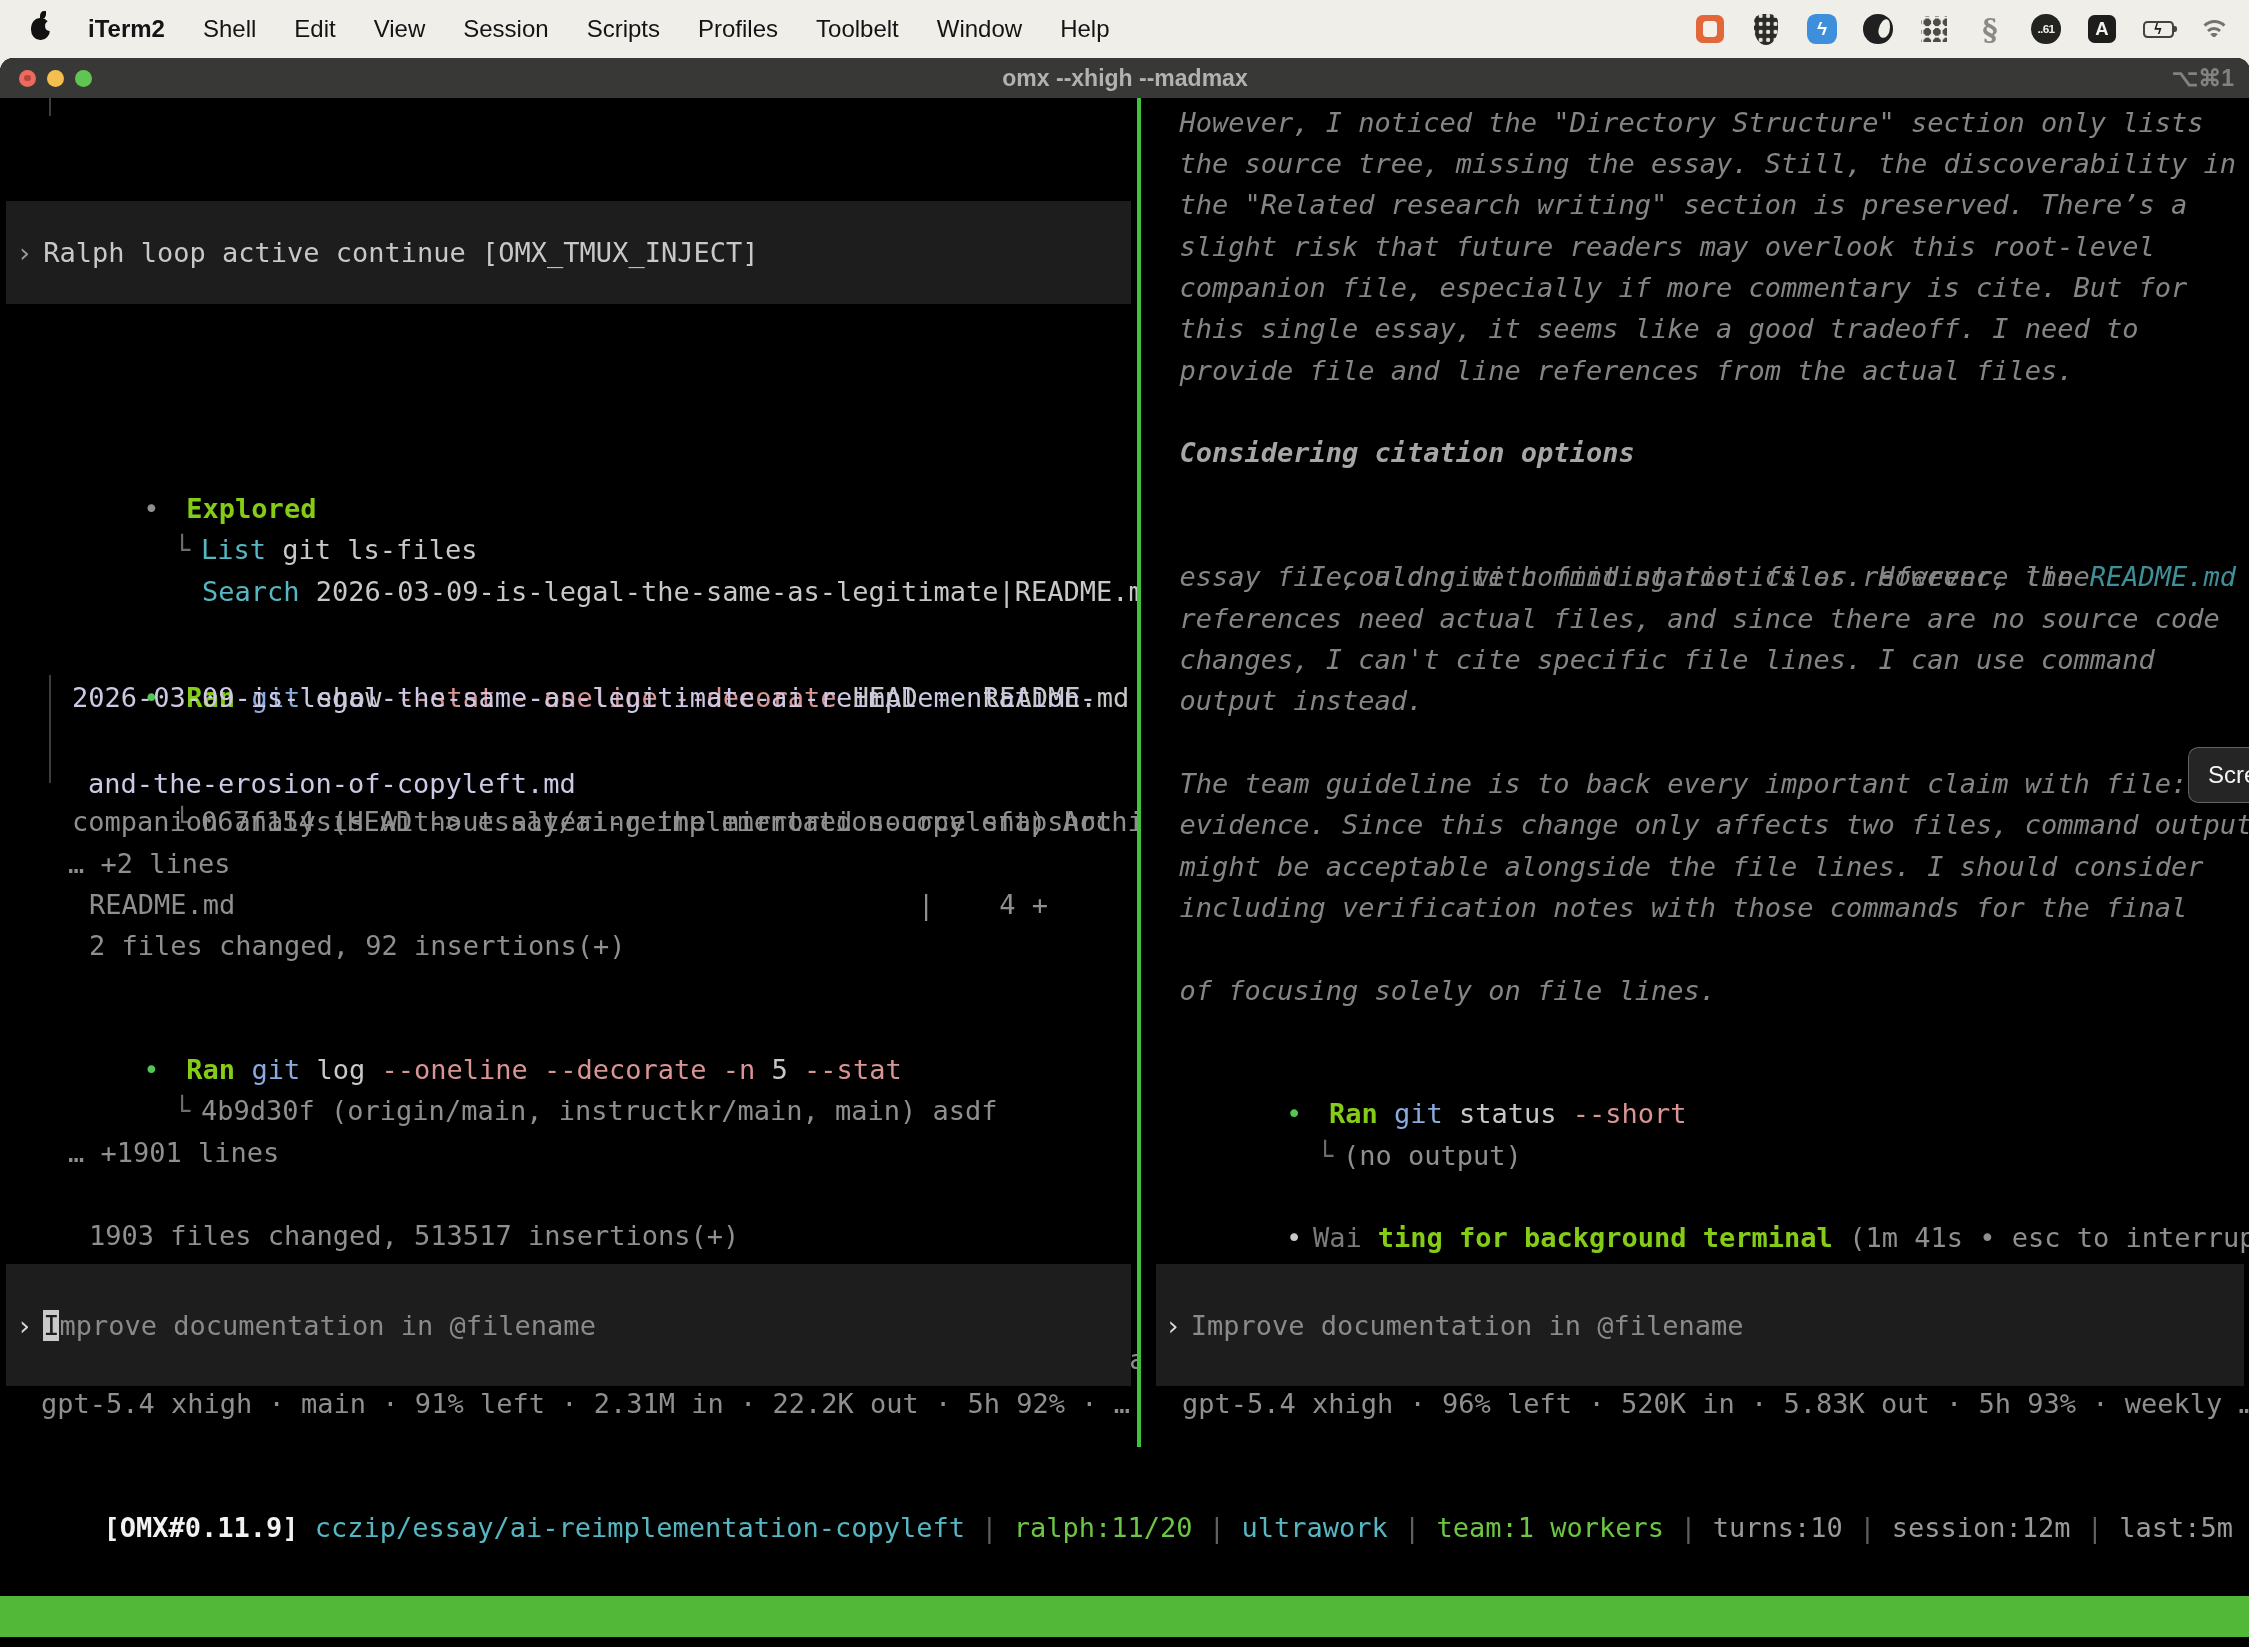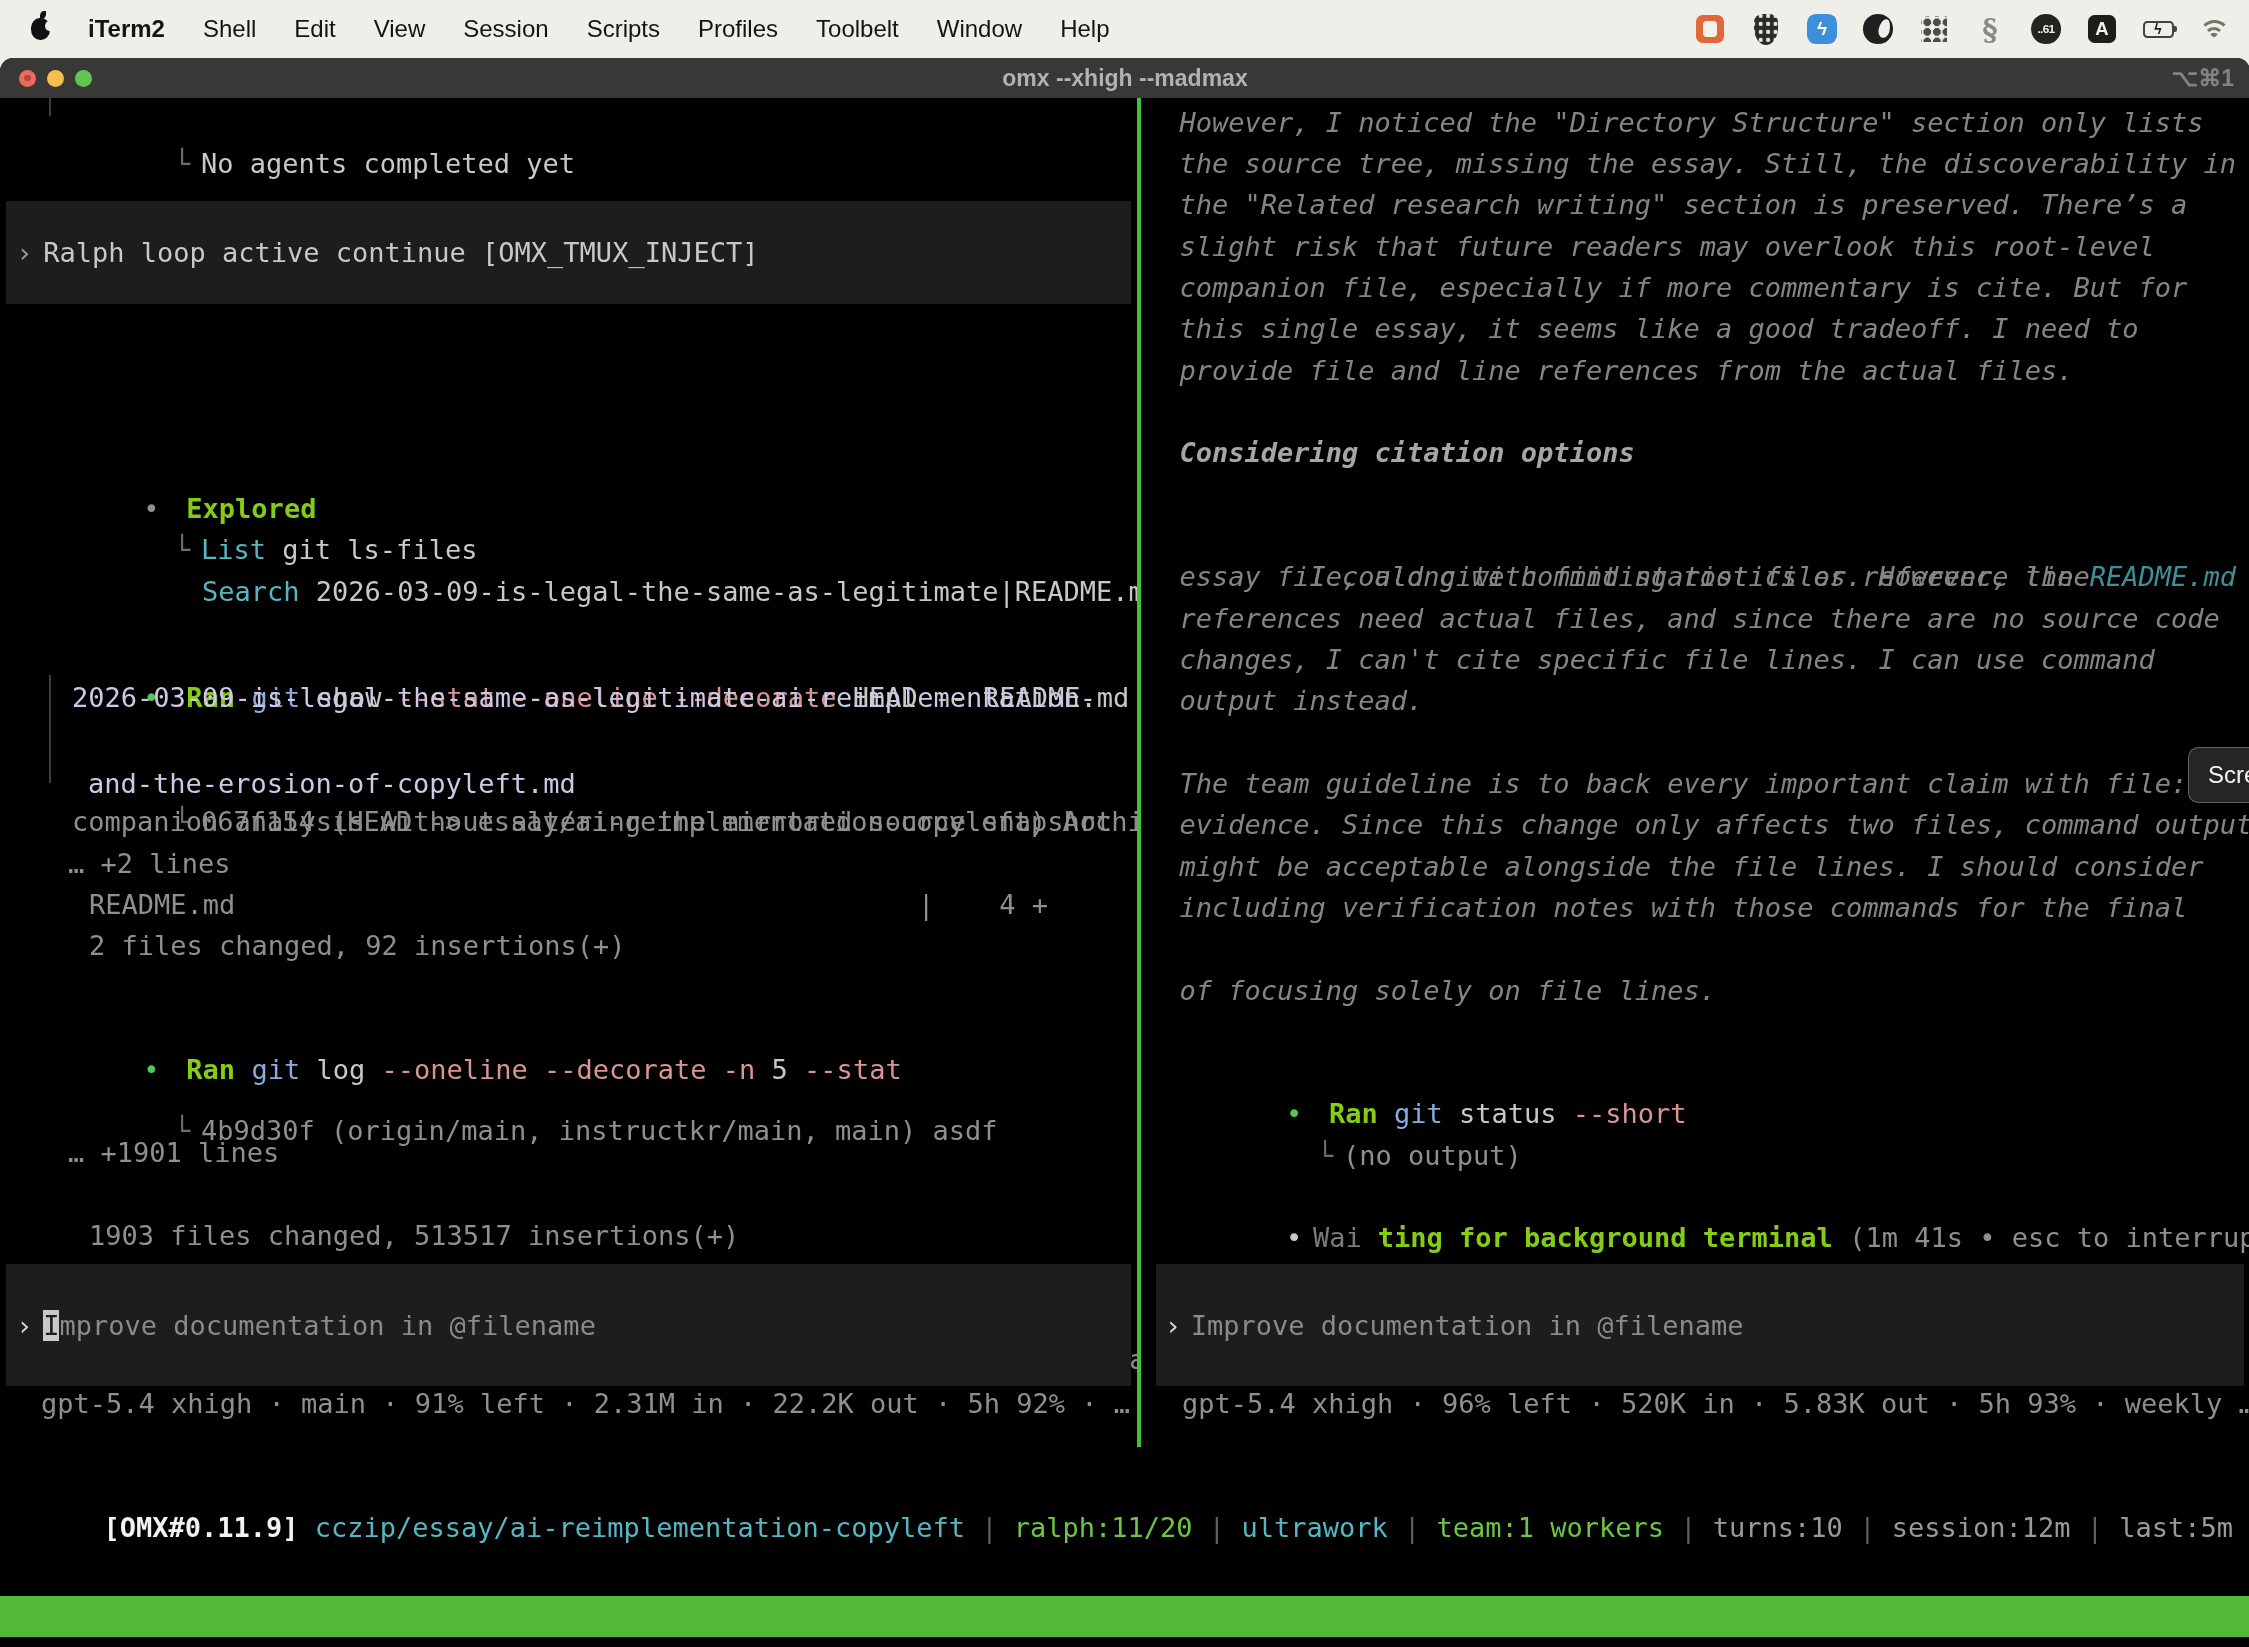--- a/index.html
+++ b/index.html
@@ -178,23 +178,20 @@
     </div>
     <div class="wtitle">omx --xhigh --madmax</div>
     <div class="wshort">⌥⌘1</div>
   </div>
 
   <div class="term">
 
     <div class="pane pane-left">
       <div class="guide" style="left:49px; top:0; height:17.7px;"></div>
 
-      <div class="row" style="left:44px; top:3.7px;">
-        <span class="seg w37 c-corner">└</span><span class="c-text">No agents completed yet</span>
-      </div>
 
       <div class="tbox" style="left:5.9px; top:103px; width:1125px; height:103px; padding-left:10.3px;">
         <span class="prompt seg w37">›</span>
           <span class="ptext">Ralph loop active continue [OMX_TMUX_INJECT]</span>
       </div>
 
       <div class="row" style="left:13.3px; top:349px;">
         <span class="seg w37 c-gray">•</span><span class="c-white">Explored</span>
       </div>
       <div class="row" style="left:44px; top:390px;">
@@ -214,21 +211,21 @@
         <span class="seg w37 c-corner">└</span><span class="c-gray">067f154 (HEAD -&gt; essay/ai-reimplementation-copyleft) Archive</span>
       </div>
       <div class="row c-gray" style="left:72px; top:703px;">companion analysis without altering the mirrored source snapshot</div>
       <div class="row c-gray" style="left:68px; top:745px;">… +2 lines</div>
       <div class="row c-gray" style="left:89px; top:786px;">README.md                                          |    4 +</div>
       <div class="row c-gray" style="left:89px; top:827px;">2 files changed, 92 insertions(+)</div>
 
       <div class="row" style="left:13.3px; top:910px;">
         <span class="seg w37 c-gbul">•</span><span class="c-white">Ran </span><span class="c-blue">git </span><span class="c-text">log </span><span class="c-salmon">--oneline --decorate </span><span class="c-salmon">-n </span><span class="c-text">5 </span><span class="c-salmon">--stat</span>
       </div>
-      <div class="row" style="left:44px; top:971px;">
+      <div class="row" style="left:44px; top:951px;">
         <span class="seg w37 c-corner">└</span><span class="c-gray">4b9d30f (origin/main, instructkr/main, main) asdf</span>
       </div>
       <div class="row c-gray" style="left:68px; top:1034px;">… +1901 lines</div>
       <div class="row c-gray" style="left:89px; top:1117px;">1903 files changed, 513517 insertions(+)</div>
 
       <div class="row" style="left:13.3px; top:1200px;">
         <span class="seg w37 c-gray">•</span><span class="c-dimsh">Wor</span><span class="c-white">king</span><span class="c-gray"> (11m 13s • esc to interrupt) · 1 background terminal runni…</span>
       </div>
 
       <div class="tbox" style="left:5.9px; top:1166px; width:1125px; height:122px; padding-left:10.3px;">

